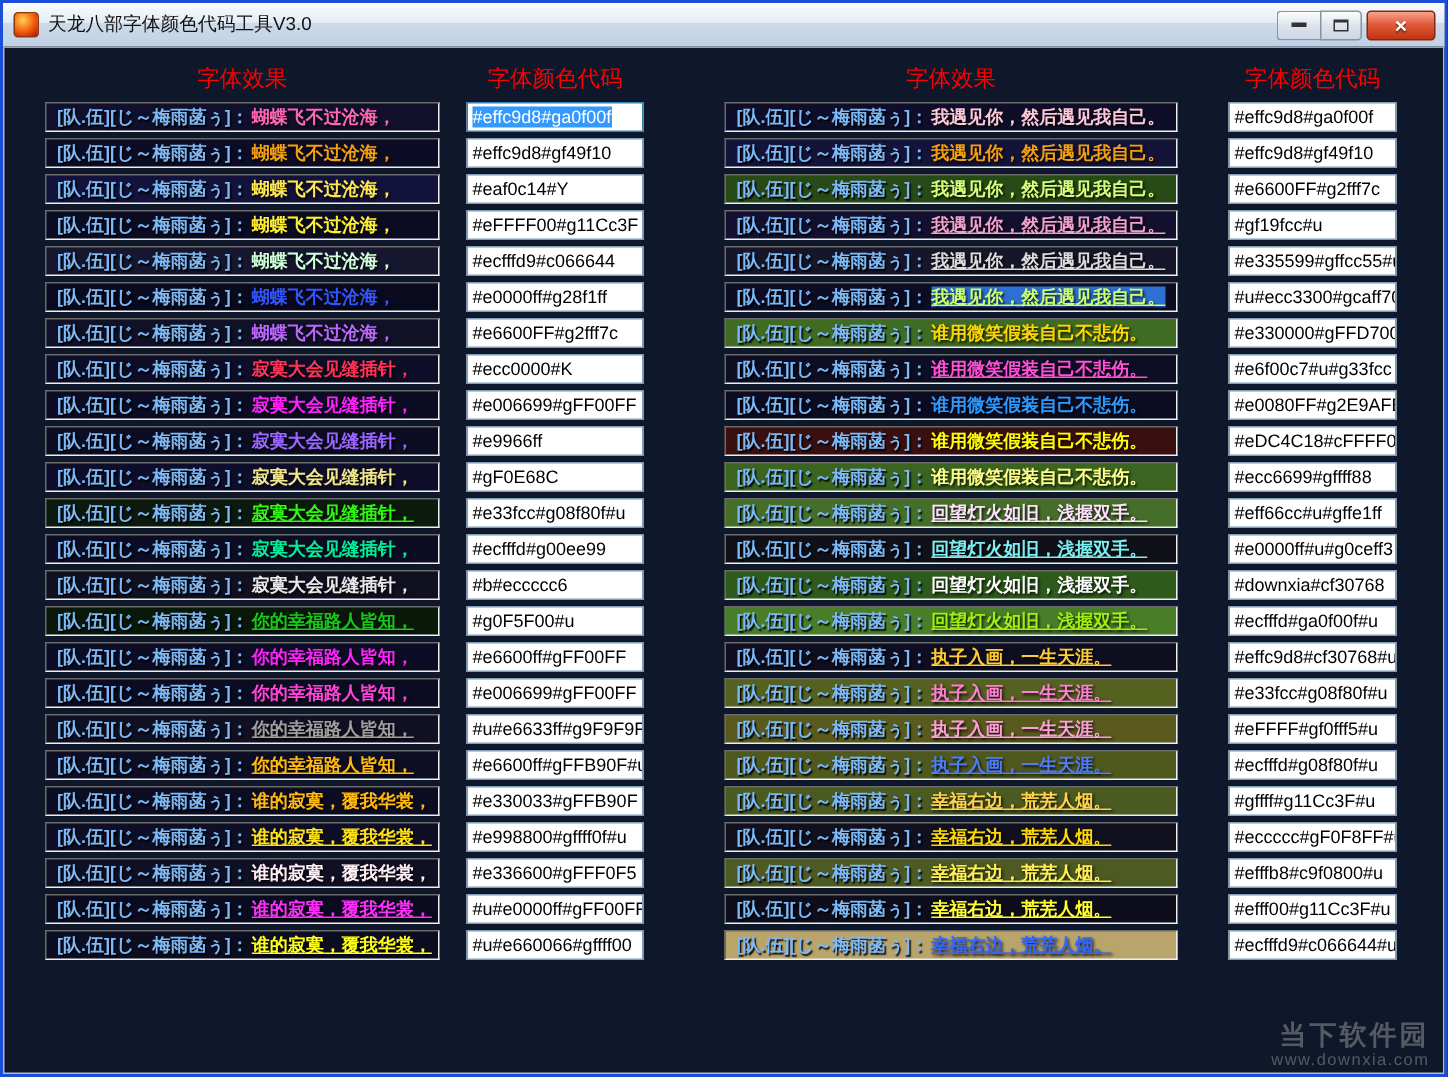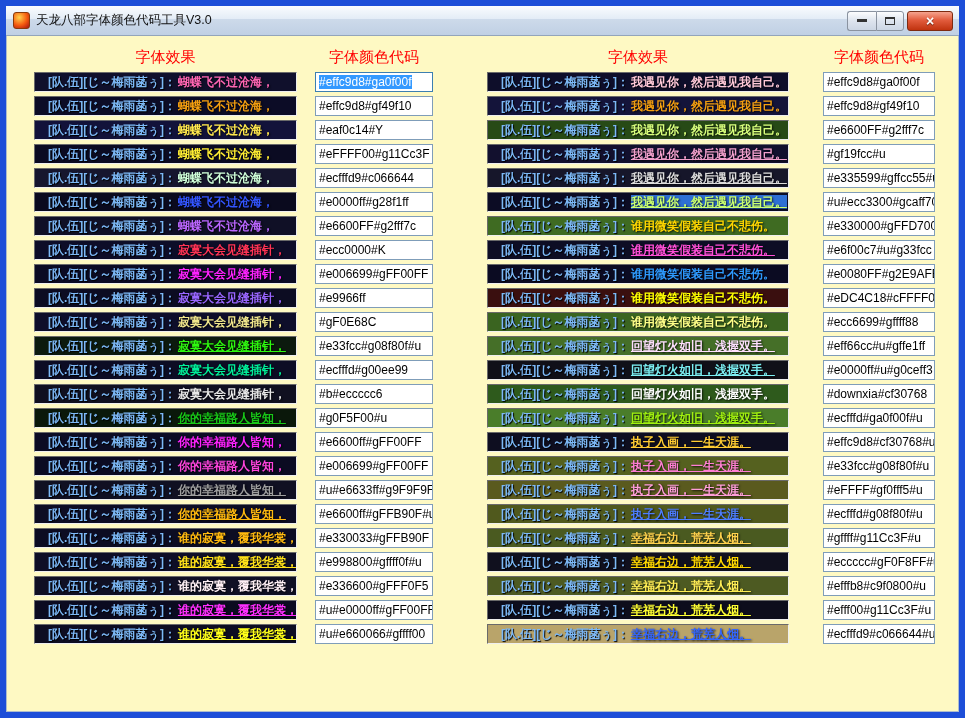--- a/index.html
+++ b/index.html
@@ -4,22 +4,22 @@
 <style>
   * { box-sizing: border-box; }
   html,body { margin:0; padding:0; }
   body {
     width:965px; height:718px; overflow:hidden;
     font-family:"Liberation Sans", sans-serif;
     background:#888;
   }
   .window {
     position:absolute; inset:0;
-    border:6px solid #1d4ed8;
-    background:#fef9c3;
+    border:2px solid #1d4ed8;
+    background:#0f172a;
     box-shadow: inset 0 0 0 1px #aebccd;
   }
   
   .titlebar {
     height:30px;
     background:linear-gradient(#fafcfe, #e3ecf6 45%, #cddaea 46%, #c0d0e4);
     border-bottom:1px solid #93a5ba;
     display:flex; align-items:center; padding:0 6px 0 7px;
   }
   .app-icon {
@@ -53,21 +53,21 @@
     color:#ff0000; font-size:15px; text-align:center;
     height:26px; line-height:22px; white-space:nowrap;
   }
   .rows { display:flex; flex-direction:column; gap:4px; }
   .col.previews-left  { width:263px; }
   .col.codes-left     { width:118px; margin-left:18px; }
   .col.previews-right { width:302px; margin-left:54px; }
   .col.codes-right    { width:112px; margin-left:34px; }
   
   .preview-row {
-    height:20px; line-height:18px; padding:0 2px 0 13px;
+    height:20px; line-height:18px; padding:0 2px 0 7px;
     font-size:12px; font-weight:bold;
     white-space:nowrap; overflow:hidden;
     border:1px solid; border-color:#6a6a6a #eeeeee #eeeeee #6a6a6a;
   }
   .chat-prefix { color:#7db9f7; text-shadow:1px 1px 1px #000; }
   .chat-msg { margin-left:2px; text-shadow:1px 1px 2px rgba(0,0,0,.85); }
   .chat-msg.underline { text-decoration:underline; }
   .chat-msg.selected { background:#2e6fd4; }
   
   .code-field {
@@ -230,15 +230,19 @@
             <div class="code-field"><span>#eccccc#gF0F8FF#u</span></div>
             <div class="code-field"><span>#efffb8#c9f0800#u</span></div>
             <div class="code-field"><span>#efff00#g11Cc3F#u</span></div>
             <div class="code-field"><span>#ecfffd9#c066644#u</span></div>
           </div>
       </div>
 
     </div>
 
 
+    <div class="watermark">
+      <div class="wm1">当下软件园</div>
+      <div class="wm2">www.downxia.com</div>
+    </div>
   </div>
 
 </div>
 
 </body></html>

